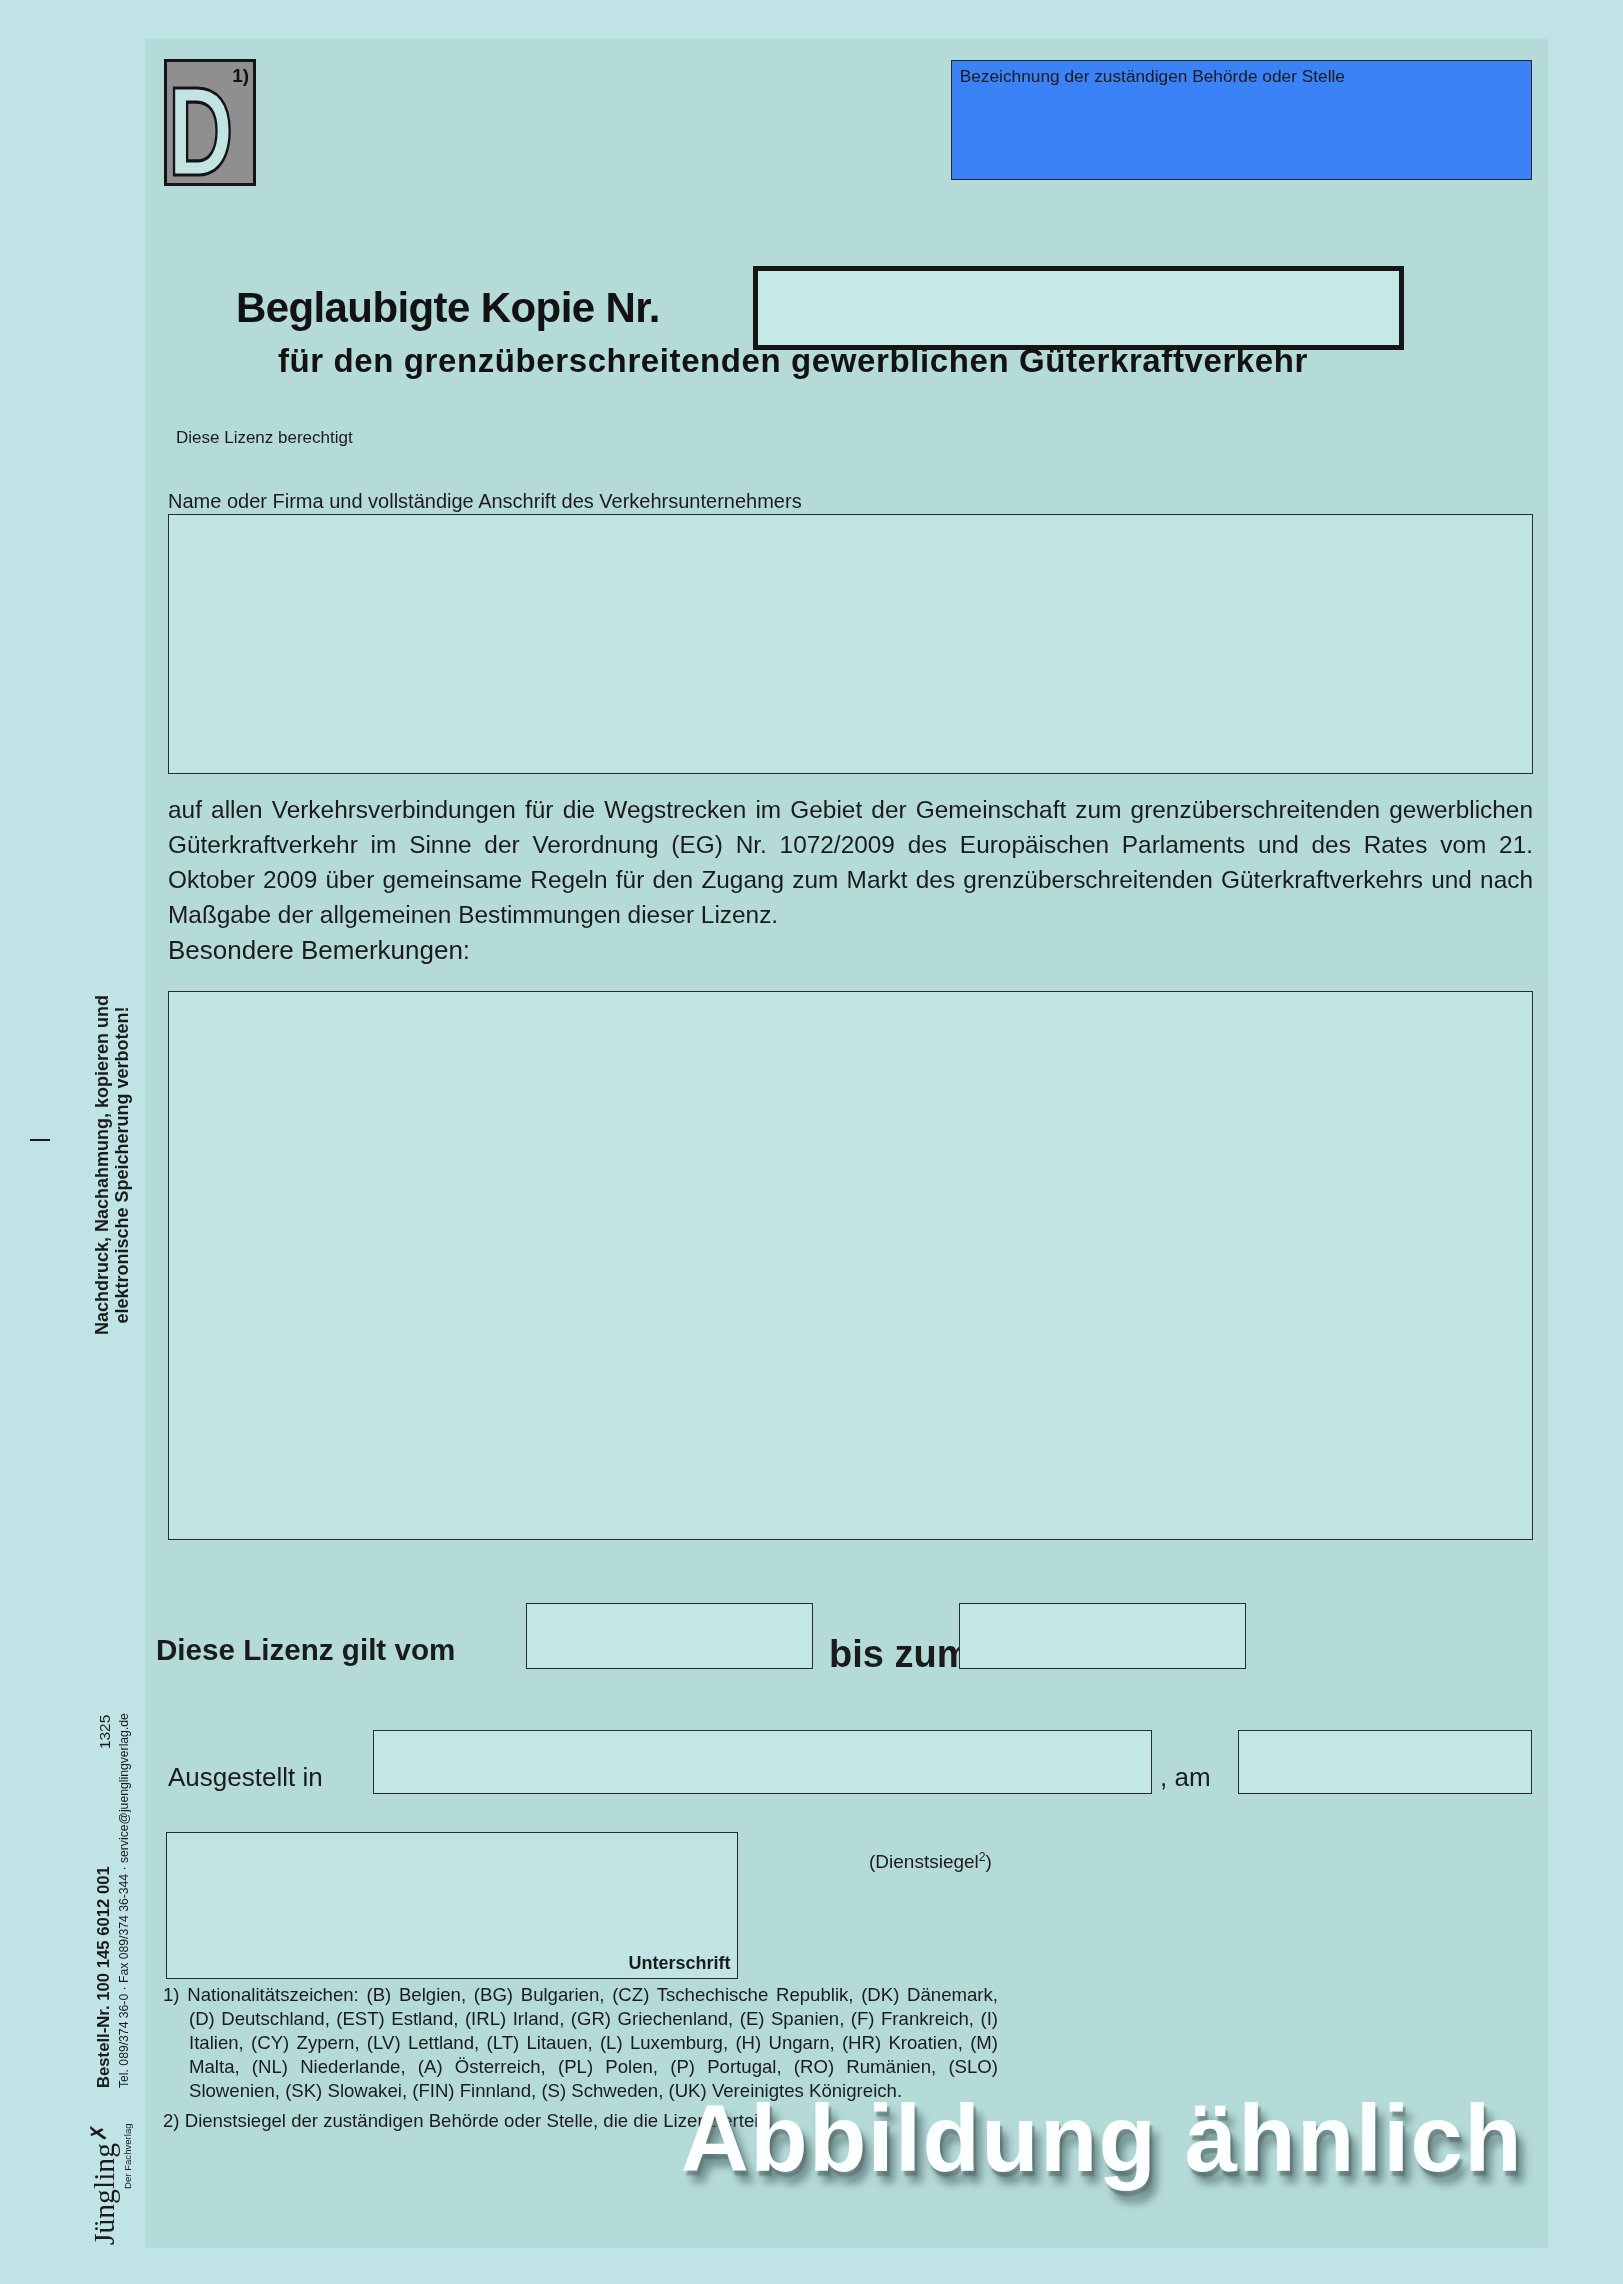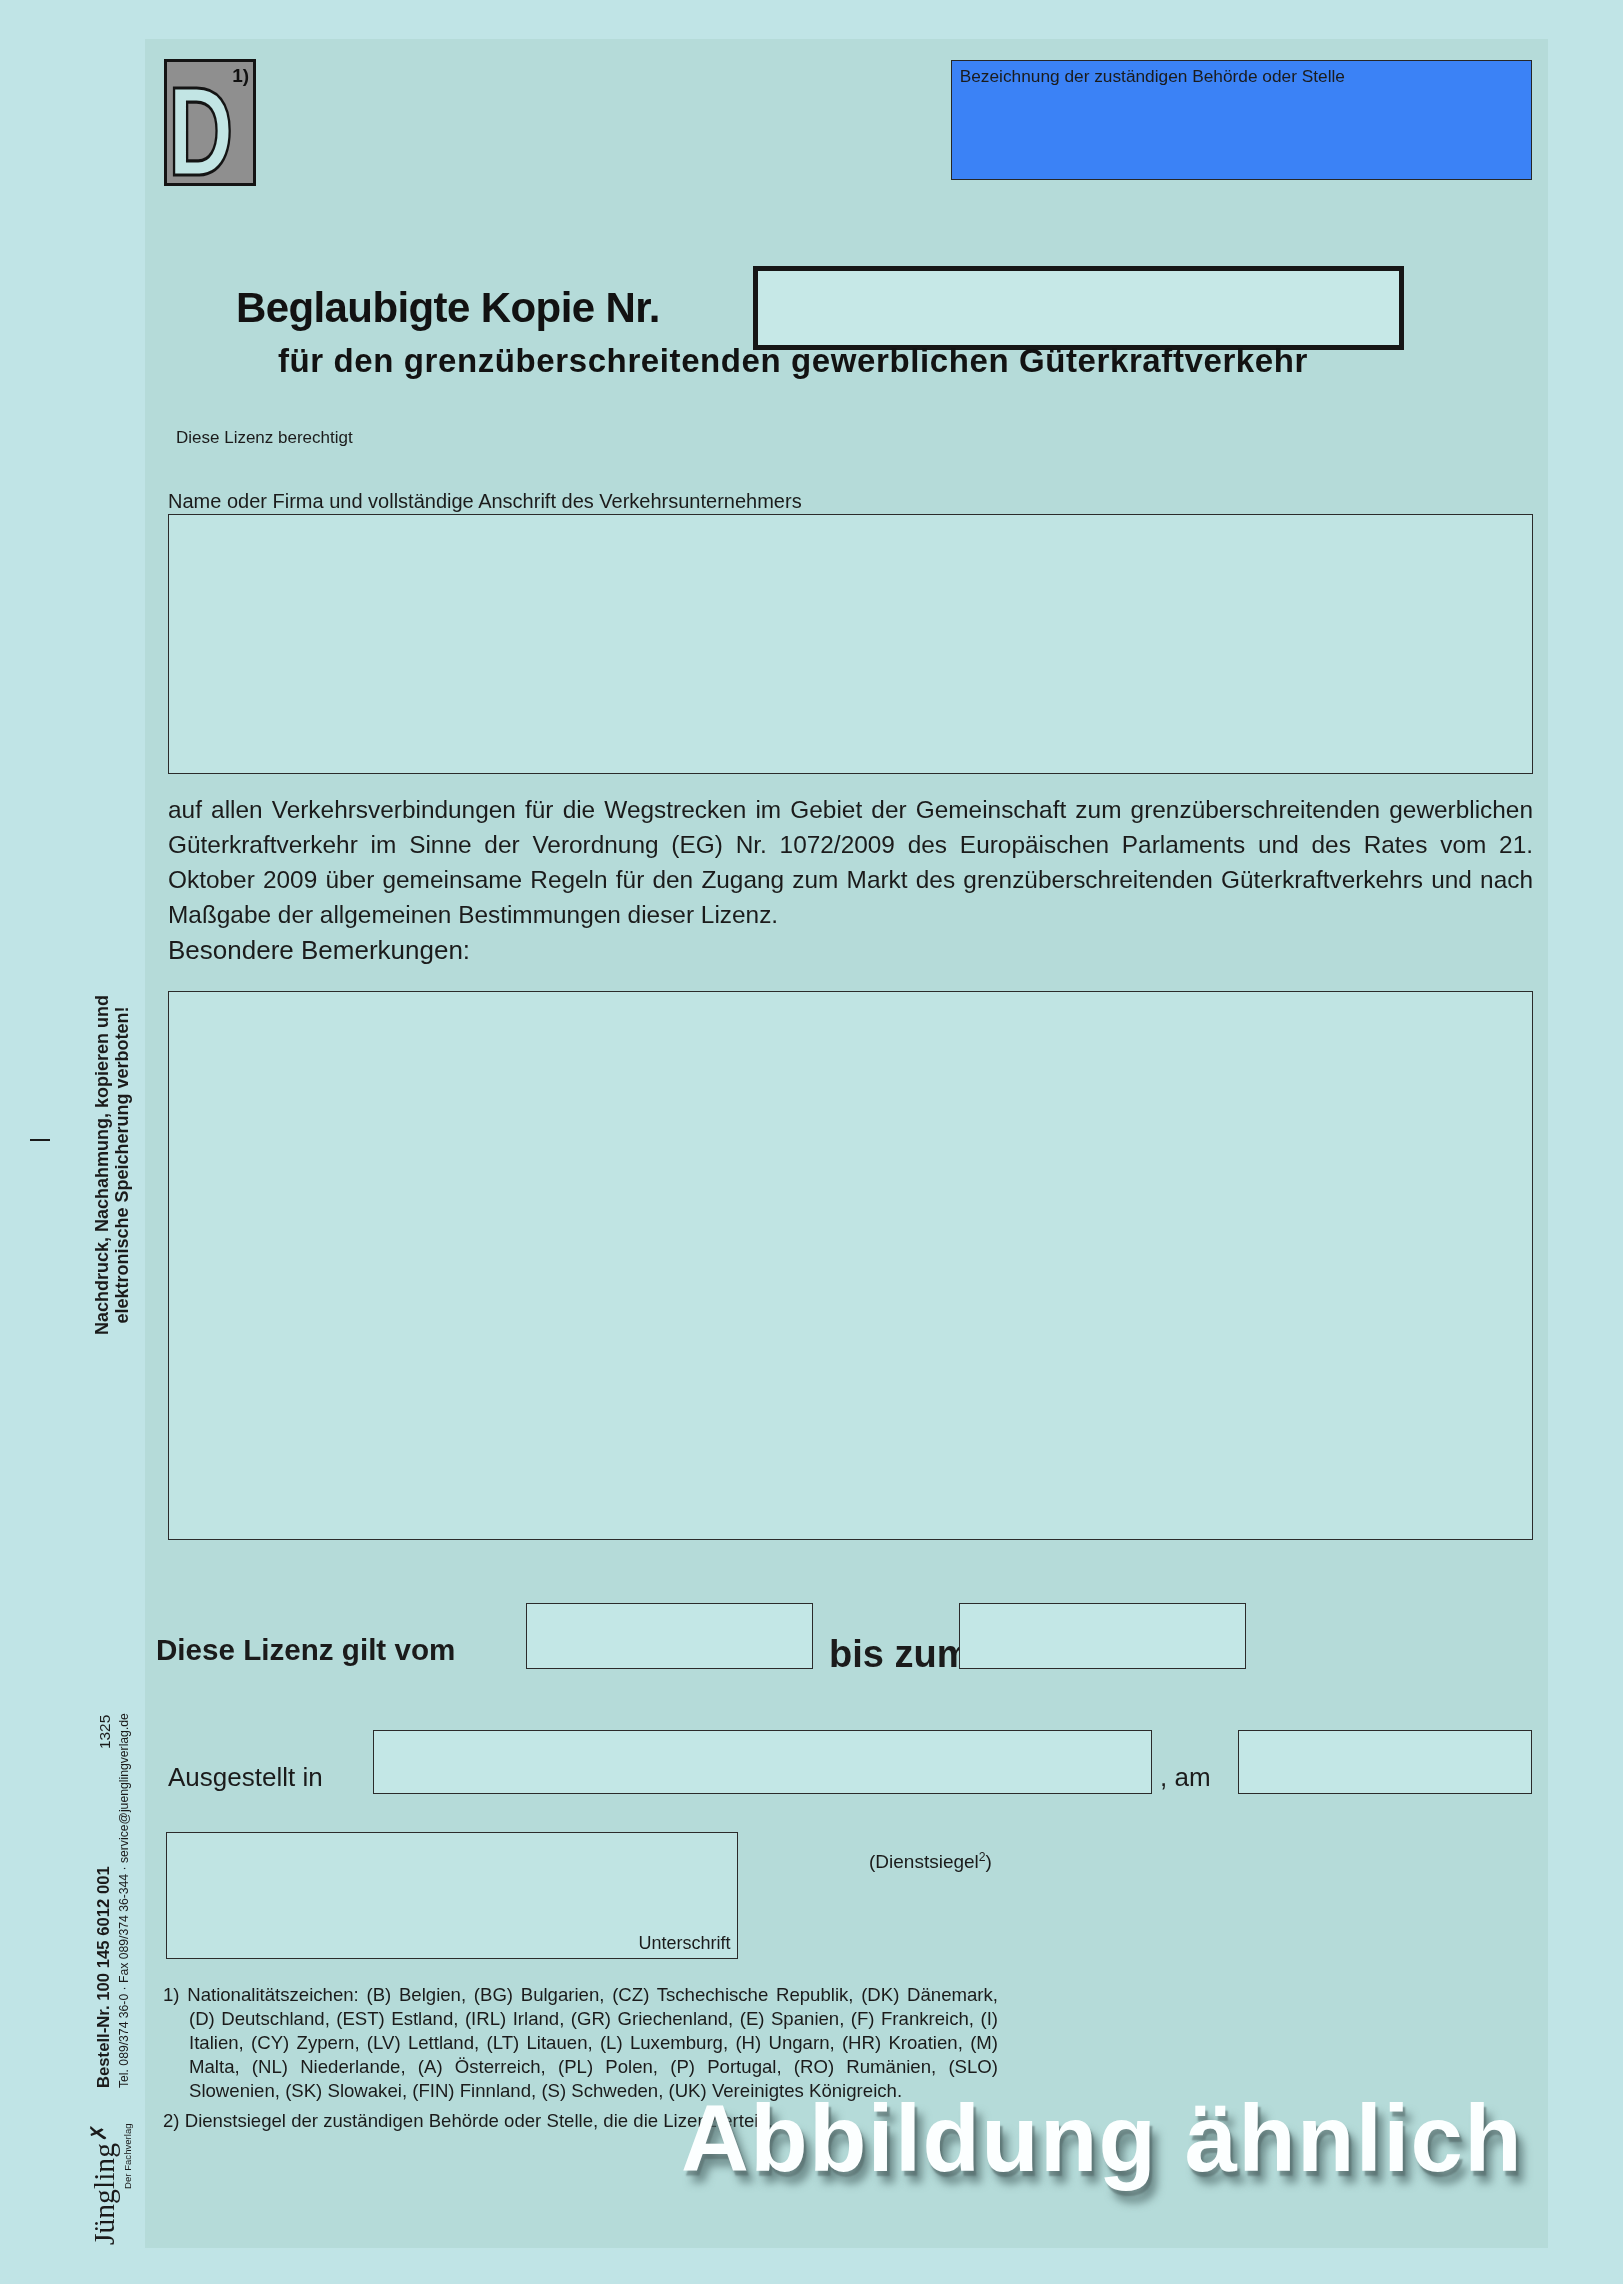--- a/index.html
+++ b/index.html
@@ -91,22 +91,22 @@
     left:373px;top:1730px;width:779px;height:64px;
     background:#c3e7e6;border:1.3px solid #2b2b2b;
   }
   .issued-date-label{left:1160px;top:1762px;font-size:26px;}
   .issued-date-box{
     left:1238px;top:1730px;width:294px;height:64px;
     background:#c3e7e6;border:1.3px solid #2b2b2b;
   }
   
   .signature-box{
-    left:166px;top:1832px;width:572px;height:127px;
-    background:#c0e4e3;border:1.3px solid #2b2b2b;
+    left:166px;top:1832px;width:572px;height:147px;
+    background:#c0e4e3;border:1.3px solid #2b2b2b;font-weight:bold;
   }
   .signature-label{
     position:absolute;right:6.4px;bottom:3.9px;font-size:18px;
   }
   .seal-label{left:869px;top:1850px;font-size:19px;text-align:center;}
   .seal-label sup{font-size:12.2px;}
   
   .footnote{
     left:163px;width:835px;
     font-size:18.6px;line-height:24px;text-align:justify;

